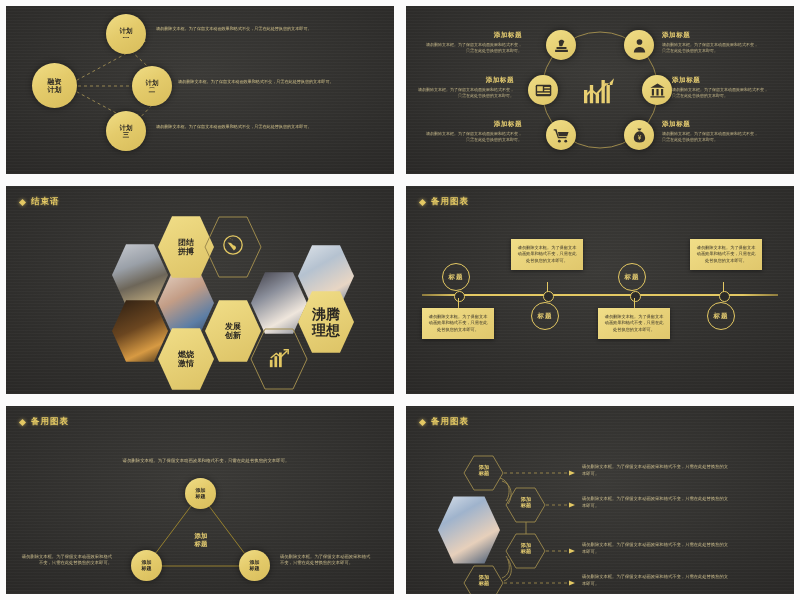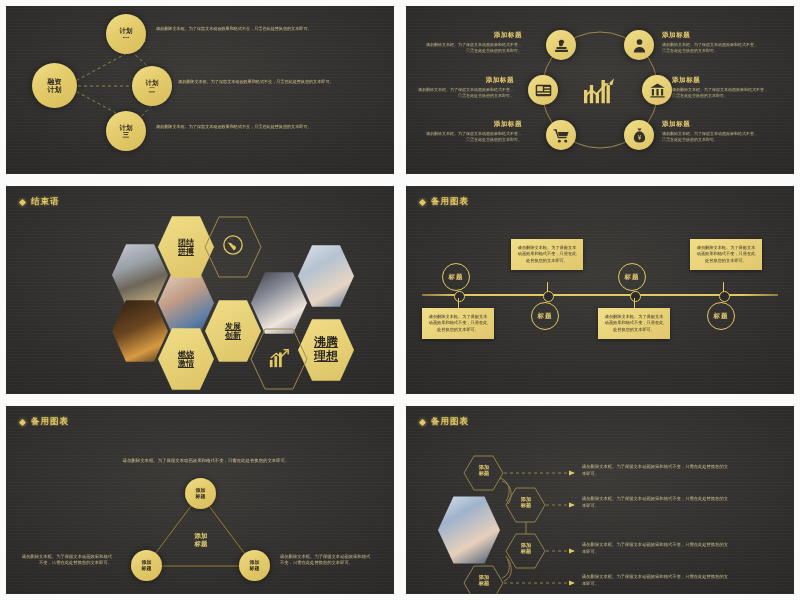--- a/index.html
+++ b/index.html
@@ -67,21 +67,21 @@
   .s2 .txt{position:absolute;width:98px;}
   .s2 .txt h4{margin:0 0 2px 0;font-size:6.6px;color:#e8cf72;font-weight:bold;letter-spacing:.5px;}
   .s2 .txt p{margin:0;font-size:4px;color:#cbbd8d;line-height:1.45;}
   .s2 .txt.r{text-align:left;}
   .s2 .txt.l{text-align:right;}
   .s2 .center svg{width:34px;height:30px;fill:#e8cf72;}
   .hex{
     position:absolute;
     clip-path:polygon(25% 2%,75% 2%,100% 50%,75% 98%,25% 98%,0% 50%);
     display:flex;flex-direction:column;align-items:center;justify-content:center;
-    text-align:center;line-height:1.15;font-weight:bold;text-decoration:underline;
+    text-align:center;line-height:1.15;font-weight:bold;
   }
   .hex.fill{background:linear-gradient(155deg,#f1de88,#dcc264);color:#2b2823;}
   .hexsvg{position:absolute;overflow:visible;}
 
   
   .s4 .tl{position:absolute;left:16px;right:16px;top:108px;height:2px;
     background:linear-gradient(90deg,#8d7b3e,#e3c863 10%,#e3c863 90%,#8d7b3e);}
   .s4 .node{
     position:absolute;width:9px;height:9px;border-radius:50%;
     border:1.8px solid #e3c863;background:#2c2b29;top:-4px;
@@ -251,21 +251,21 @@
       <span>拼搏</span>
     </div>
     <div class="hex fill" style="left:199px;top:113px;width:56px;height:64px;font-size:8px;">
       <span>发展</span>
       <span>创新</span>
     </div>
     <div class="hex fill" style="left:152px;top:141px;width:56px;height:64px;font-size:8px;">
       <span>燃烧</span>
       <span>激情</span>
     </div>
-    <div class="hex fill" style="left:292px;top:132px;width:56px;height:64px;font-size:12px;">
+    <div class="hex fill" style="left:292px;top:104px;width:56px;height:64px;font-size:14px;">
       <span>沸腾</span>
       <span>理想</span>
     </div>
 
     <svg class="hexsvg" width="388" height="220" style="left:0;top:0;">
       <g fill="none" stroke="#9d8a4d" stroke-width="1">
         <polygon points="213,31 241,31 255,61 241,91 213,91 199,61"></polygon>
         <polygon points="259,143 287,143 301,173 287,203 259,203 245,173"></polygon>
       </g>
     </svg>

